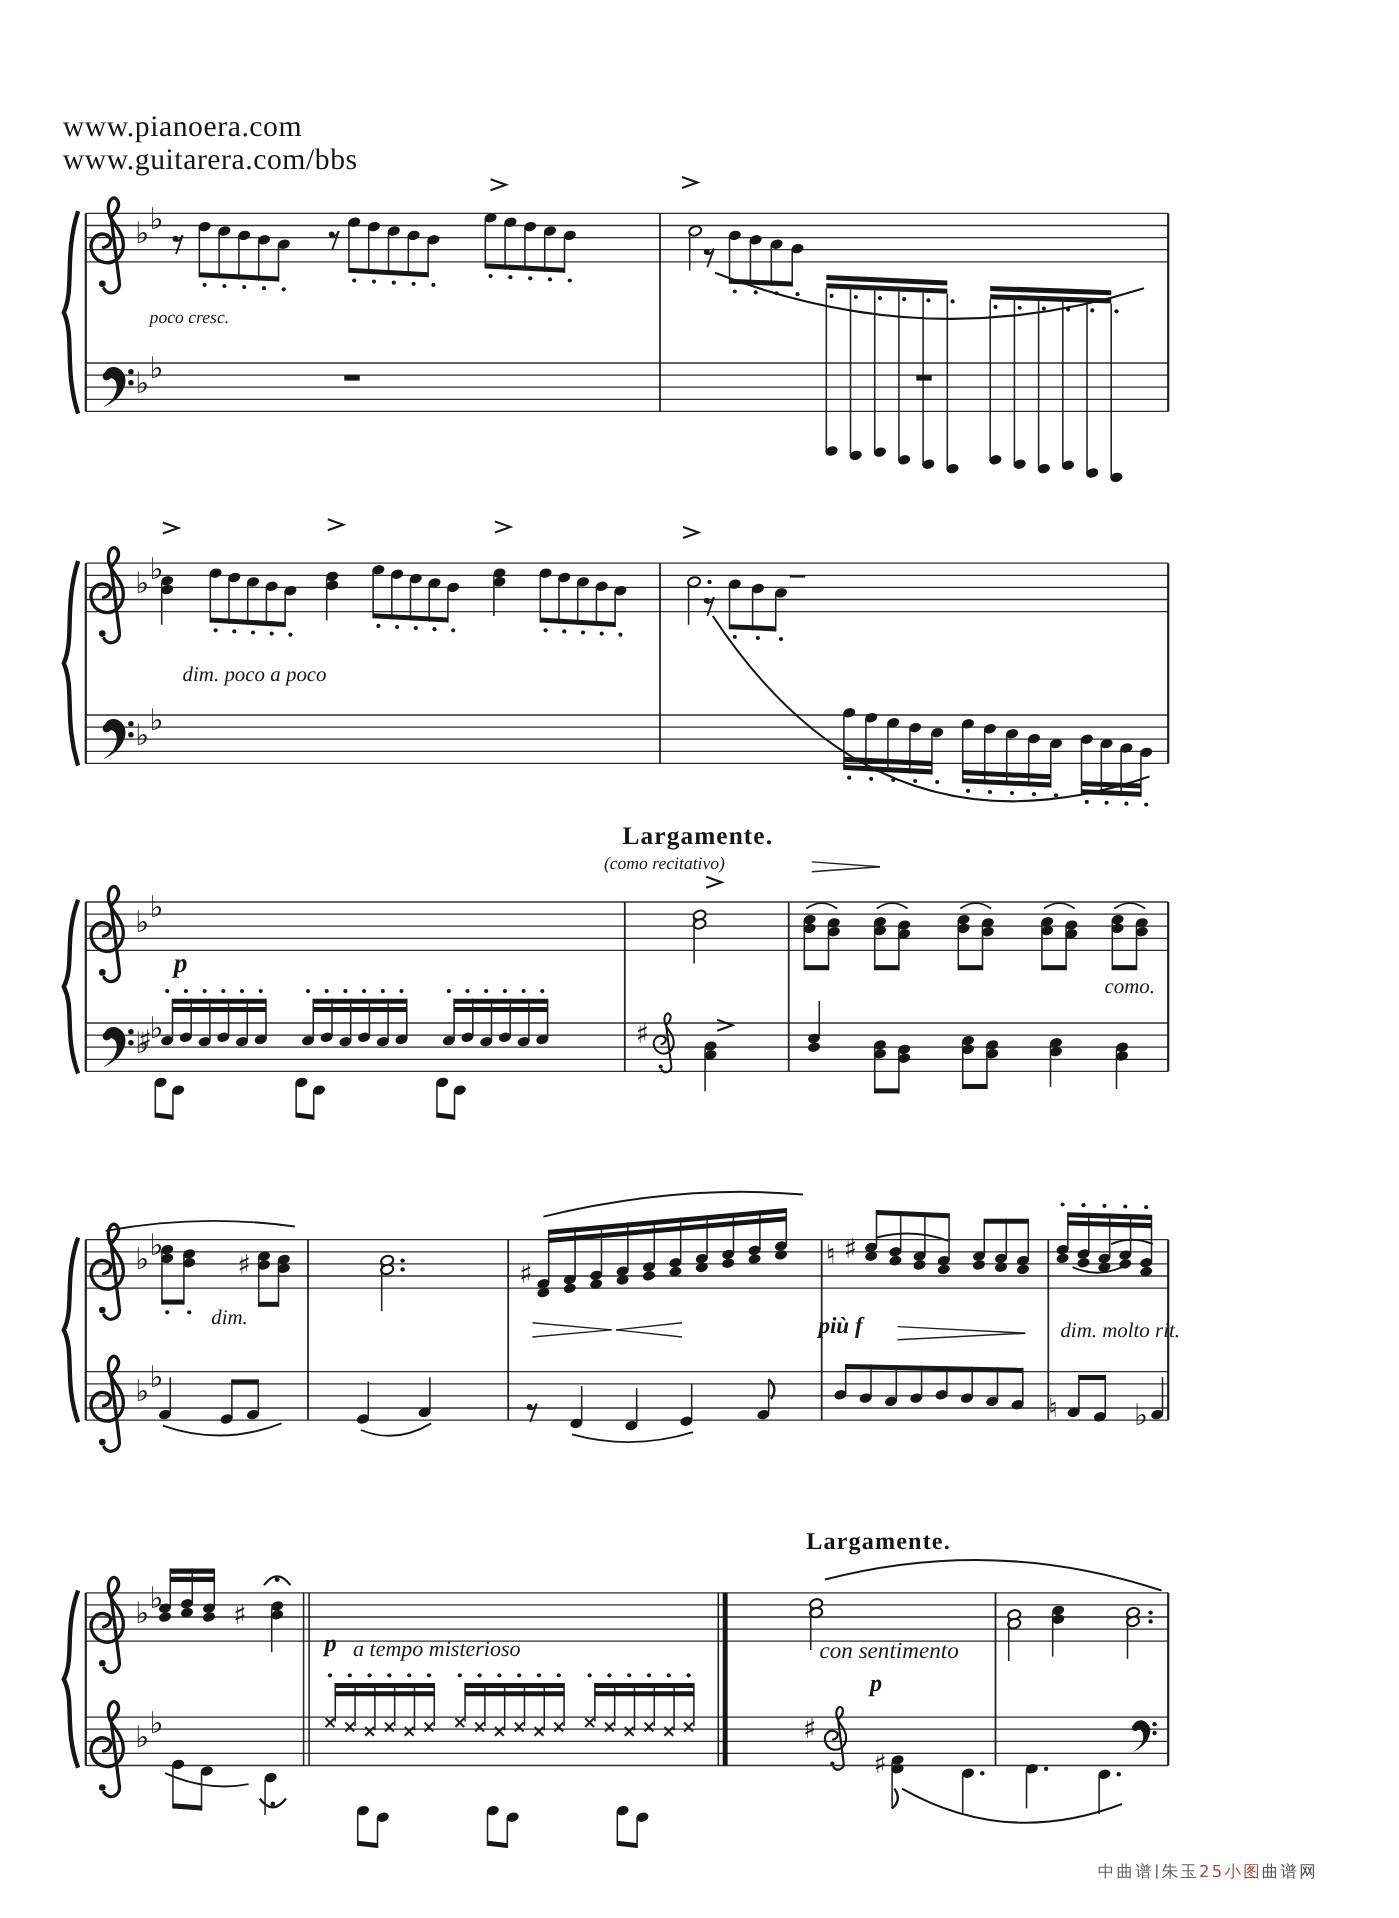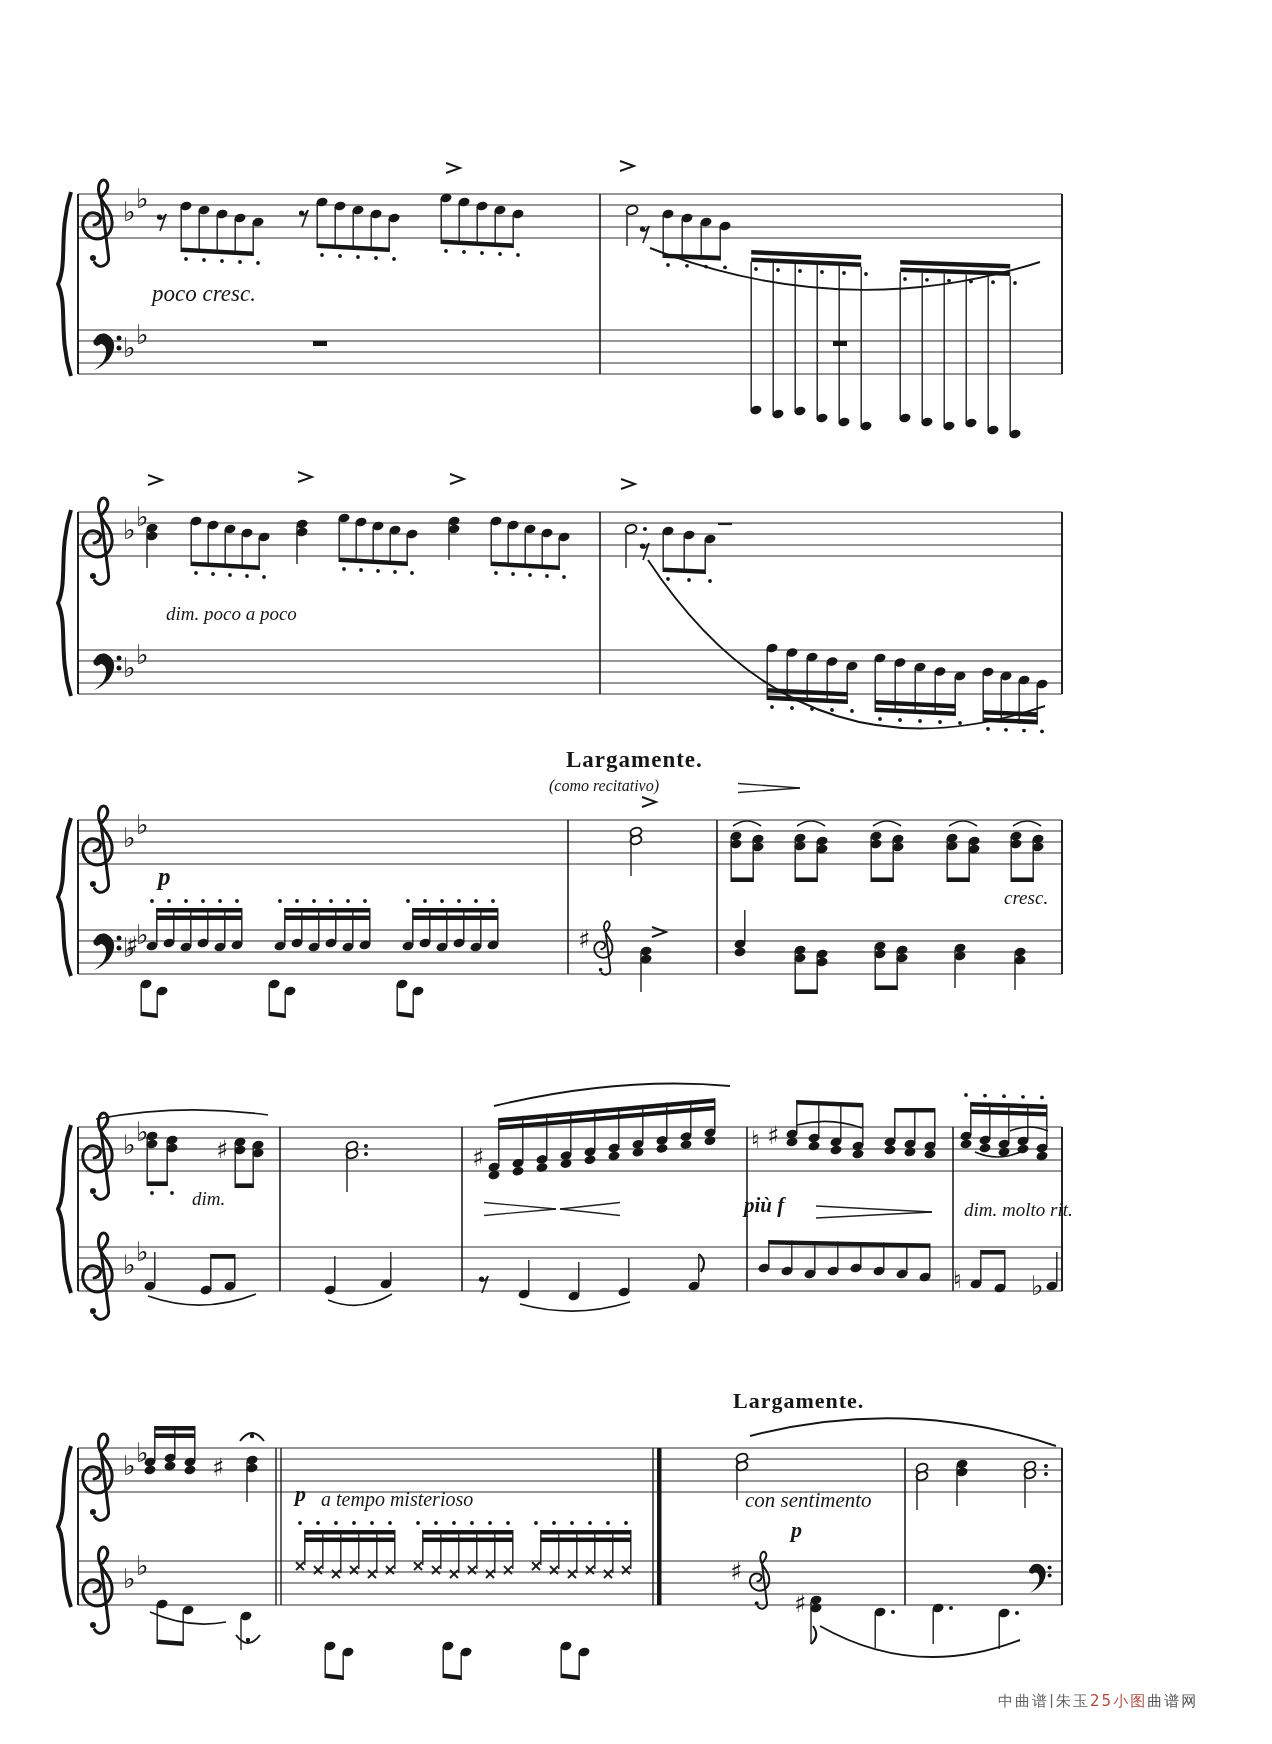--- a/index.html
+++ b/index.html
@@ -34,20 +34,24 @@
     font-size:15px;letter-spacing:2px;
     filter:blur(0.7px);opacity:0.9;
   }
   .wm span{display:inline-block;}
 </style>
 </head>
 <body>
 
 <div class="page">
 
+  <div class="hdr">
+    <div>www.pianoera.com</div>
+    <div>www.guitarera.com/bbs</div>
+  </div>
 
   <svg id="score" width="1272" height="1744" viewBox="0 0 1272 1744">
       <g>
         <line x1="78" y1="194" x2="1062" y2="194" stroke="#161616" stroke-width="1.15" opacity="0.9"></line>
         <line x1="78" y1="205" x2="1062" y2="205" stroke="#161616" stroke-width="1.15" opacity="0.9"></line>
         <line x1="78" y1="216" x2="1062" y2="216" stroke="#161616" stroke-width="1.15" opacity="0.9"></line>
         <line x1="78" y1="227" x2="1062" y2="227" stroke="#161616" stroke-width="1.15" opacity="0.9"></line>
         <line x1="78" y1="238" x2="1062" y2="238" stroke="#161616" stroke-width="1.15" opacity="0.9"></line>
         <line x1="78" y1="330" x2="1062" y2="330" stroke="#161616" stroke-width="1.15" opacity="0.9"></line>
         <line x1="78" y1="341" x2="1062" y2="341" stroke="#161616" stroke-width="1.15" opacity="0.9"></line>
@@ -919,26 +923,26 @@
         <line x1="484" y1="1202.5" x2="556" y2="1209" stroke="#161616" stroke-width="1.3" opacity="0.95"></line>
         <line x1="484" y1="1215.5" x2="556" y2="1209" stroke="#161616" stroke-width="1.3" opacity="0.95"></line>
         <line x1="560" y1="1209" x2="620" y2="1202.5" stroke="#161616" stroke-width="1.3" opacity="0.95"></line>
         <line x1="560" y1="1209" x2="620" y2="1215.5" stroke="#161616" stroke-width="1.3" opacity="0.95"></line>
         <line x1="816" y1="1206" x2="932" y2="1212" stroke="#161616" stroke-width="1.3" opacity="0.95"></line>
         <line x1="816" y1="1218" x2="932" y2="1212" stroke="#161616" stroke-width="1.3" opacity="0.95"></line>
       </g>
     </svg>
 
   <div id="markings">
-      <div class="mk it" style="left: 152px; top: 282px; font-size: 23px;">poco cresc.</div>
+      <div class="mk it" style="left: 136px; top: 282px; font-size: 16px;">poco cresc.</div>
       <div class="mk it" style="left: 166px; top: 604px; font-size: 19px; text-align: right;">dim. poco a poco</div>
       <div class="mk bold" style="left: 566px; top: 748px; font-size: 23px;">Largamente.</div>
       <div class="mk it" style="left: 549px; top: 778px; font-size: 16px;">(como recitativo)</div>
       <div class="mk dyn" style="left: 158px; top: 864px; font-size: 25px;">p</div>
-      <div class="mk it" style="left: 1004px; top: 888px; font-size: 19px;">cresc.</div>
+      <div class="mk it" style="left: 1004px; top: 888px; font-size: 19px;">como.</div>
       <div class="mk it" style="left: 192px; top: 1189px; font-size: 19px;">dim.</div>
       <div class="mk dyn" style="left: 744px; top: 1194px; font-size: 21px;">più f</div>
       <div class="mk it" style="left: 954px; top: 1200px; font-size: 19px; padding-left: 10px;">dim. molto rit.</div>
       <div class="mk bold" style="left: 733px; top: 1389px; font-size: 22px;">Largamente.</div>
       <div class="mk dyn" style="left: 295px; top: 1482px; font-size: 22px;">p</div>
       <div class="mk it" style="left: 321px; top: 1489px; font-size: 20px;">a tempo misterioso</div>
       <div class="mk it" style="left: 745px; top: 1489px; font-size: 21px;">con sentimento</div>
       <div class="mk dyn" style="left: 791px; top: 1518px; font-size: 22px;">p</div>
     </div>
 

